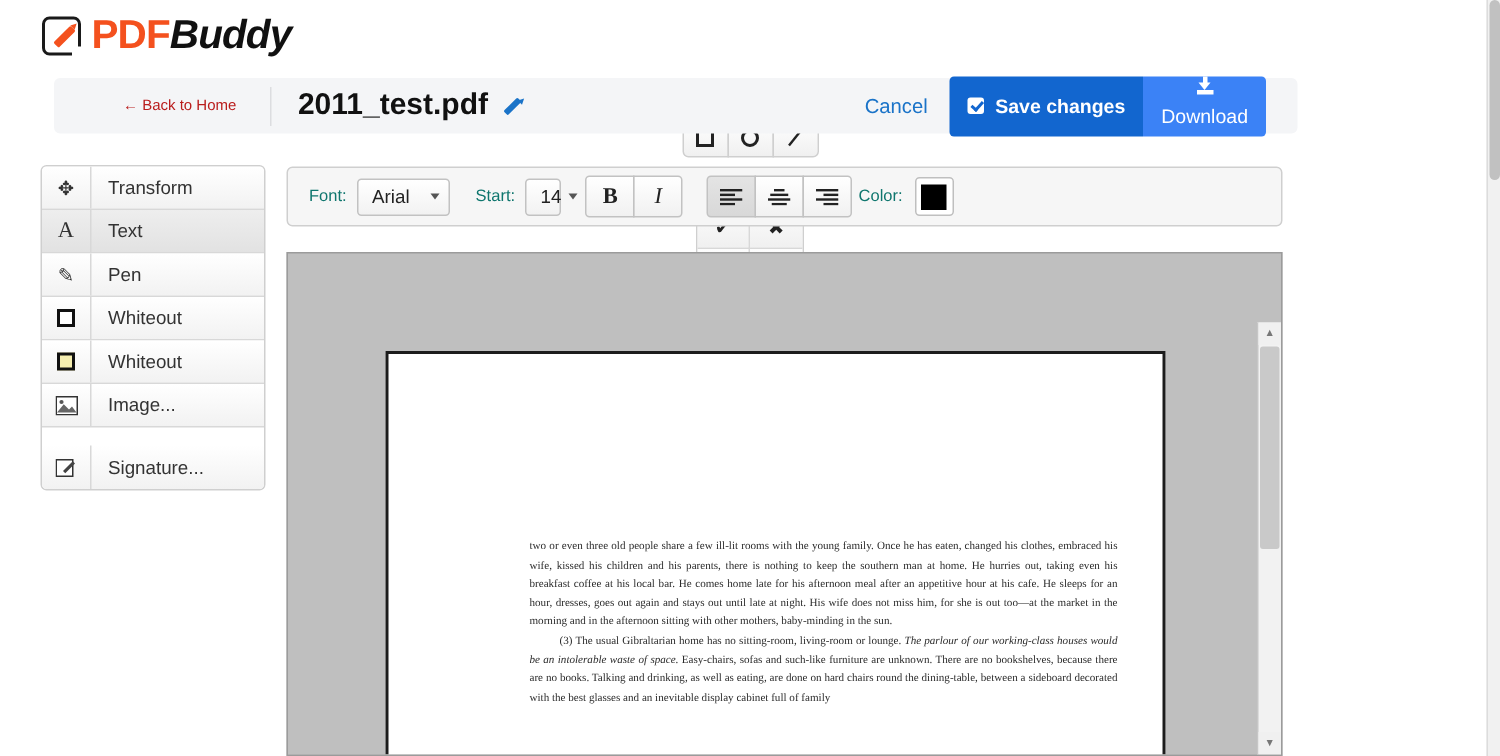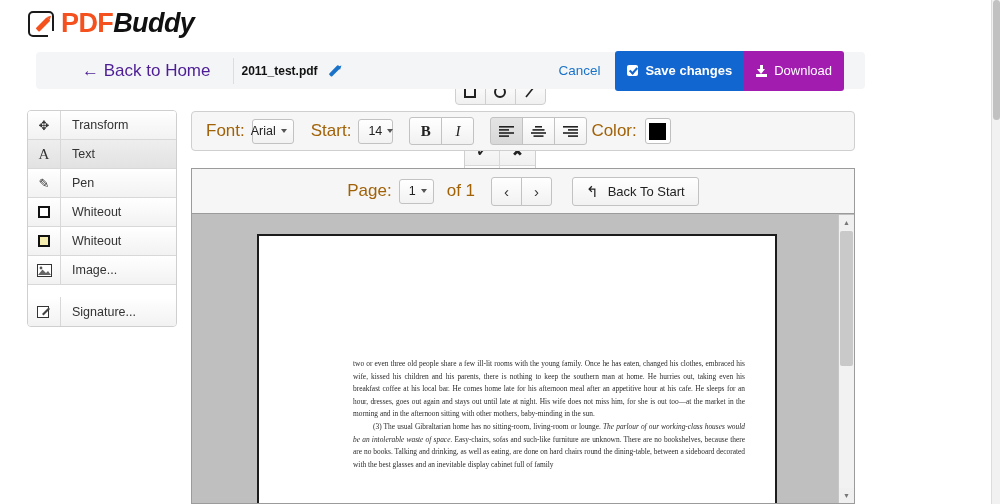--- a/index.html
+++ b/index.html
@@ -36,44 +36,44 @@
   .logo-pdf { color:#f4511e; }
   .logo-buddy { color:#111111;font-style:italic; }
 
   
   .file-bar {
     position:absolute; left:36px; top:52px; width:829px; height:37px;
     background:#f4f5f7; border-radius:4px;
     display:flex; align-items:center;
   }
   .back-home {
-    color:#4c1d95; font-size:17px; margin-left:46px; white-space:nowrap;
+    color:#b91c1c; font-size:10px; margin-left:46px; white-space:nowrap;
     cursor:pointer; text-decoration:none;
   }
   .divider-v { width:1px; height:26px; background:#dcdde0; margin-left:22px; }
-  .file-name { font-size:12px; font-weight:bold; color:#111; margin-left:8px; }
+  .file-name { font-size:20px; font-weight:bold; color:#111; margin-left:18px; }
   .edit-pencil { margin-left:10px; width:14px; height:14px; position:relative; cursor:pointer; }
   .edit-pencil:before {
     content:""; position:absolute; width:13px; height:3.5px; background:#1a73c8;
     transform:rotate(-45deg); top:5px; left:0; border-radius:1px;
   }
   .edit-pencil:after {
     content:""; position:absolute; width:0; height:0; left:10.5px; top:1px;
     border-left:4px solid #1a73c8; border-top:2.5px solid transparent;
     border-bottom:2.5px solid transparent; transform:rotate(-45deg);
   }
   .actions { margin-left:auto; display:flex; align-items:center; margin-right:21px; }
   .cancel-link { color:#1a73c8; font-size:13.5px; margin-right:15px; cursor:pointer; }
   .btn-save, .btn-download {
     height:40px; display:flex; align-items:center; gap:7px;
     padding:0 12px; font-size:13px; color:#fff; border:none; cursor:pointer;
     font-family:"Liberation Sans", sans-serif;
   }
   .btn-save { background:#1266cf; border-radius:3px 0 0 3px; font-weight:bold; }
-  .btn-download { background:#a21caf; border-radius:0 3px 3px 0; }
+  .btn-download { background:#3b82f6; border-radius:0 3px 3px 0;flex-direction:column; }
   .chk-icon {
     width:11px; height:11px; background:#fff; border-radius:2px;
     position:relative; flex:none;
   }
   .chk-icon:after {
     content:""; position:absolute; left:3.2px; top:0.8px; width:3px; height:6px;
     border:solid #1266cf; border-width:0 2px 2px 0; transform:rotate(42deg);
   }
   .dl-icon { width:11px; height:12px; position:relative; flex:none; }
   .dl-icon .arr {
@@ -139,30 +139,30 @@
     font-size:13px; color:#222; cursor:pointer;
   }
   .sym-btn:nth-child(2n) { border-right:none; }
 
   
   .font-bar {
     position:absolute; left:191px; top:111px; width:664px; height:40px;
     background:#f6f6f6; border:1px solid #cfcfcf; border-radius:4px;
     display:flex; align-items:center; padding:0 14px;
   }
-  .lbl { font-size:17px; color:#a16207; }
+  .lbl { font-size:11px; color:#0f766e; }
   .select-box {
     height:25px; border:1px solid #c2c2c2; border-radius:3px;
     background:linear-gradient(#ffffff,#f2f2f2);
     display:flex; align-items:center; justify-content:space-between;
     padding:0 6px 0 9px; margin-left:7px; font-size:12.5px; color:#222;
     cursor:pointer;
   }
-  .sel-font { width:42px;justify-content:flex-end; }
-  .sel-size { width:35px; }
+  .sel-font { width:62px; }
+  .sel-size { width:24px; }
   .caret {
     width:0; height:0; border-left:3.5px solid transparent;
     border-right:3.5px solid transparent; border-top:4.5px solid #555;
     margin-left:5px;
   }
   .grp { display:flex; margin-left:16px; }
   .tb-btn {
     width:33px; height:28px; border:1px solid #c2c2c2;
     background:linear-gradient(#ffffff,#f1f1f1);
     display:flex; align-items:center; justify-content:center;
@@ -409,36 +409,20 @@
       </svg>
     </div>
   </div>
   <span class="lbl" style="margin-left:4px;">Color:</span>
   <div class="color-swatch">
     <i></i>
   </div>
 </div>
 
 <div class="viewer">
-  <div class="page-bar">
-    <span class="lbl">Page:</span>
-    <div class="select-box sel-size">
-      <span>1</span>
-      <span class="caret"></span>
-    </div>
-    <span class="lbl" style="margin-left:13px;">of 1</span>
-    <div class="nav-arrows">
-      <div class="arrow-btn">‹</div>
-      <div class="arrow-btn">›</div>
-    </div>
-    <div class="back-start">
-      <span class="undo-ico">↰</span>
-      <span>Back To Start</span>
-    </div>
-  </div>
 
   <div class="canvas-area">
     <div class="pdf-page">
       <div class="pdf-text">
         <p>two or even three old people share a few ill-lit rooms with the young family. Once he has eaten, changed his clothes, embraced his wife, kissed his children and his parents, there is nothing to keep the southern man at home. He hurries out, taking even his breakfast coffee at his local bar. He comes home late for his afternoon meal after an appetitive hour at his cafe. He sleeps for an hour, dresses, goes out again and stays out until late at night. His wife does not miss him, for she is out too—at the market in the morning and in the afternoon sitting with other mothers, baby-minding in the sun.</p>
         <p class="indent"><span>(3) The usual Gibraltarian home has no sitting-room, living-room or lounge. </span><i>The parlour of our working-class houses would be an intolerable waste of space.</i><span> Easy-chairs, sofas and such-like furniture are unknown. There are no bookshelves, because there are no books. Talking and drinking, as well as eating, are done on hard chairs round the dining-table, between a sideboard decorated with the best glasses and an inevitable display cabinet full of family</span></p>
       </div>
     </div>
   </div>
 

